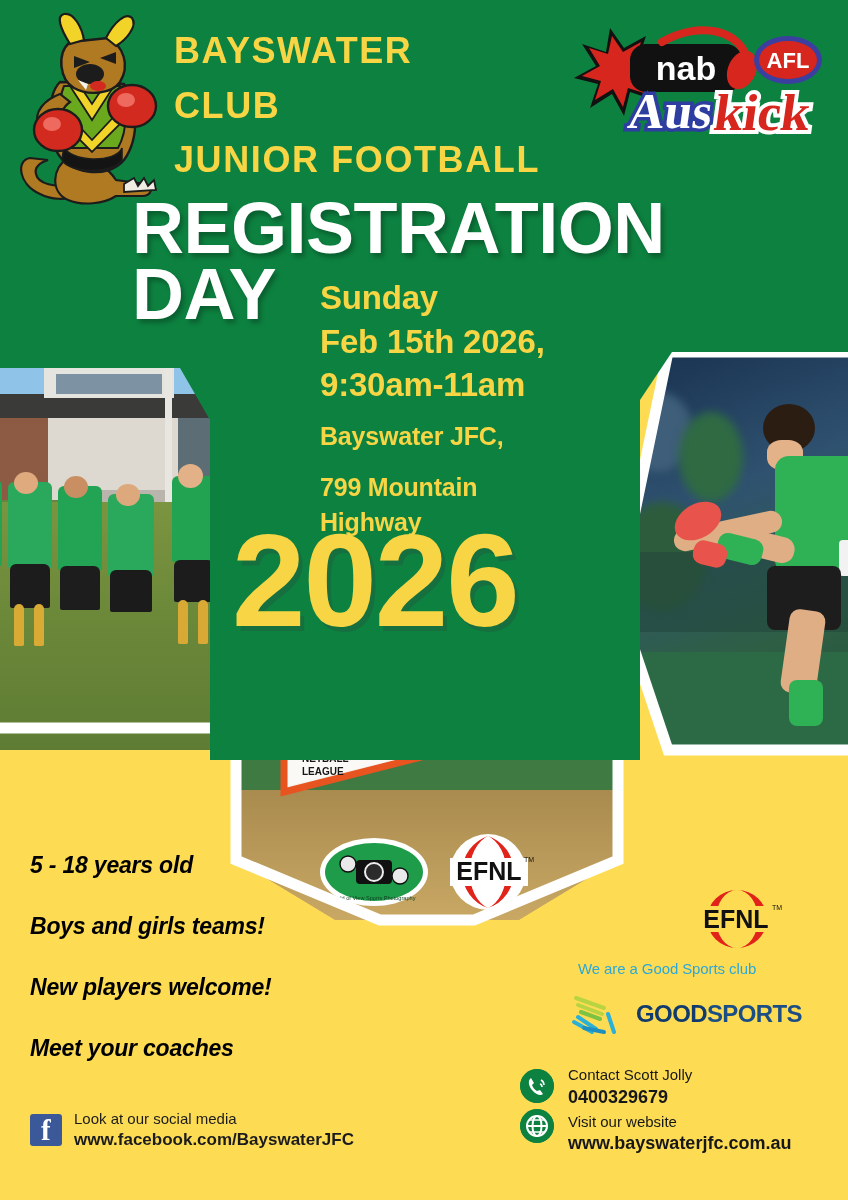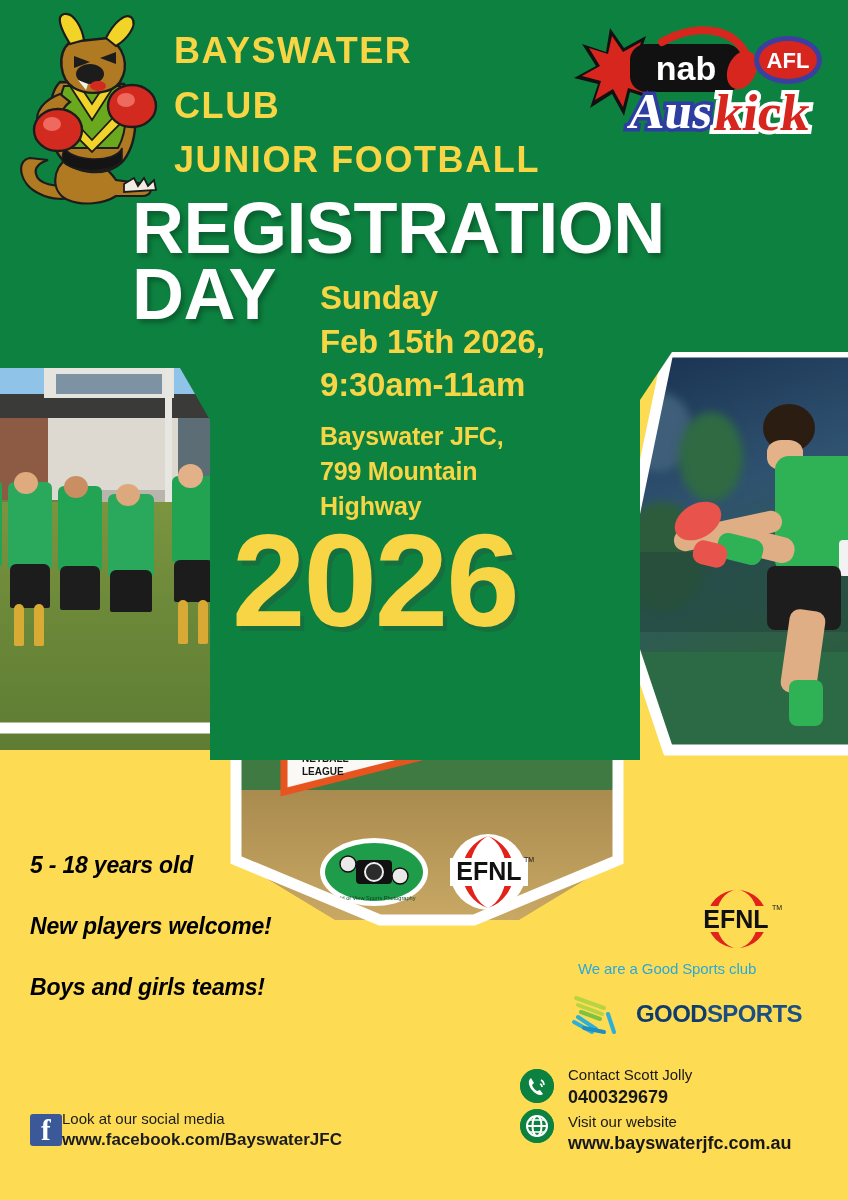--- a/index.html
+++ b/index.html
@@ -89,21 +89,21 @@
     position:absolute; left:232px; top:515px; z-index:5;
     font-size:132px; font-weight:bold; color:#F7D545;
     letter-spacing:-2px; line-height:1;
     text-shadow:4px 5px 0 rgba(40,70,60,0.30);
   }
 
   
   .bullets{ position:absolute; left:30px; top:852px; z-index:6; color:#000000;font-style:italic;}
   .bullets div{ font-size:23px; font-weight:bold; margin-bottom:34px; letter-spacing:-0.2px;}
 
-  .fb-row{ position:absolute; left:30px; top:1110px; z-index:6; display:flex; align-items:center; }
+  .fb-row{ position:absolute; left:30px; top:1110px; z-index:6; display:flex; align-items:center; gap:12px;}
   .fb-icon{ width:32px; height:32px; background:#3B5998; border-radius:3px; position:relative;}
   .fb-icon::after{
     content:"f"; position:absolute; left:11px; top:0px; color:#fff;
     font-size:29px; font-weight:bold; font-family:"Liberation Serif", serif;
   }
   .fb-text{ color:#1b1b1e; }
   .fb-text .l1{ font-size:15px; line-height:1.25;}
   .fb-text .l2{ font-size:17px; font-weight:bold; line-height:1.25;}
 
   
@@ -346,30 +346,31 @@
   <div class="reg-title">
     <span>REGISTRATION</span>
     <span class="l2">DAY</span>
   </div>
 
   <div class="date-block">
     <div class="big">Sunday</div>
     <div class="big">Feb 15th 2026,</div>
     <div class="big">9:30am-11am</div>
     <div class="small">Bayswater JFC,</div>
-    <div class="small" style="margin-top:0">799 Mountain</div>
+    <div class="small" style="margin-top:16px">799 Mountain</div>
     <div class="small" style="margin-top:0">Highway</div>
   </div>
 
   <div class="year-2026">2026</div>
 
   <div class="bullets">
     <div>5 - 18 years old</div>
+    <div>Boys and girls teams!</div>
     <div>New players welcome!</div>
-    <div>Boys and girls teams!</div>
+    <div>Meet your coaches</div>
   </div>
 
   <div class="fb-row">
     <div class="fb-icon"></div>
     <div class="fb-text">
       <div class="l1">Look at our social media</div>
       <div class="l2">www.facebook.com/BayswaterJFC</div>
     </div>
   </div>
 

